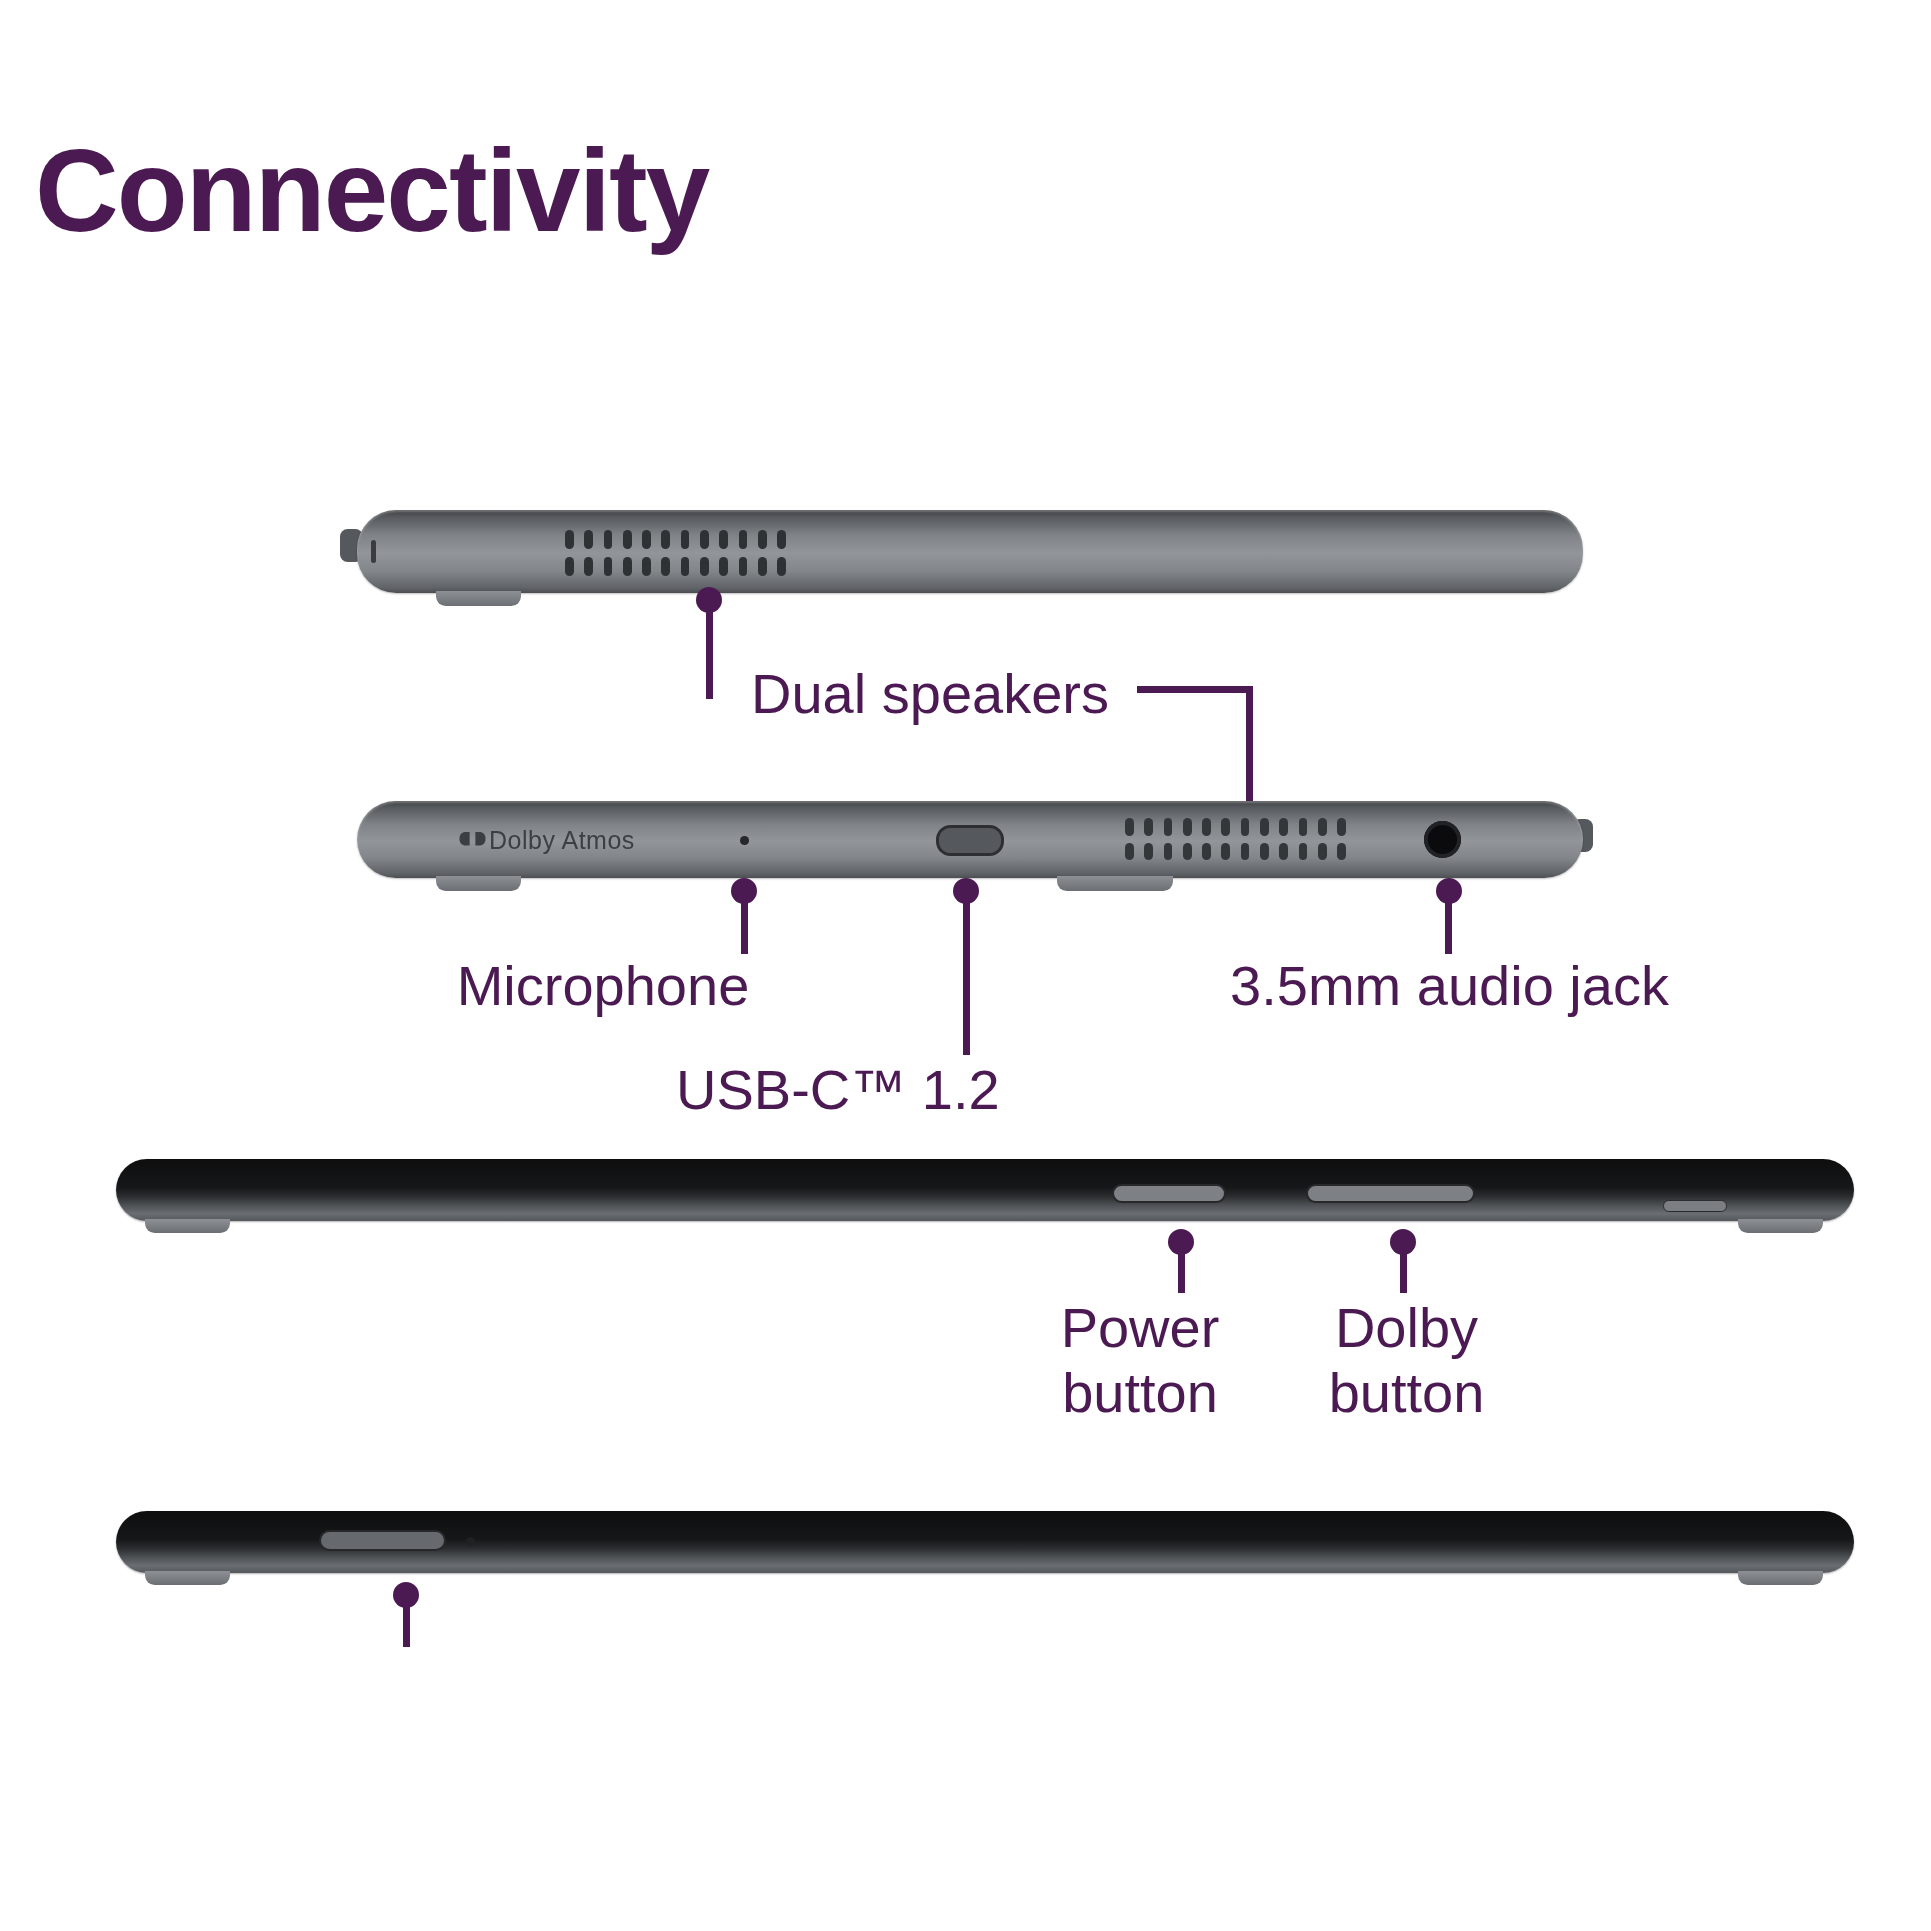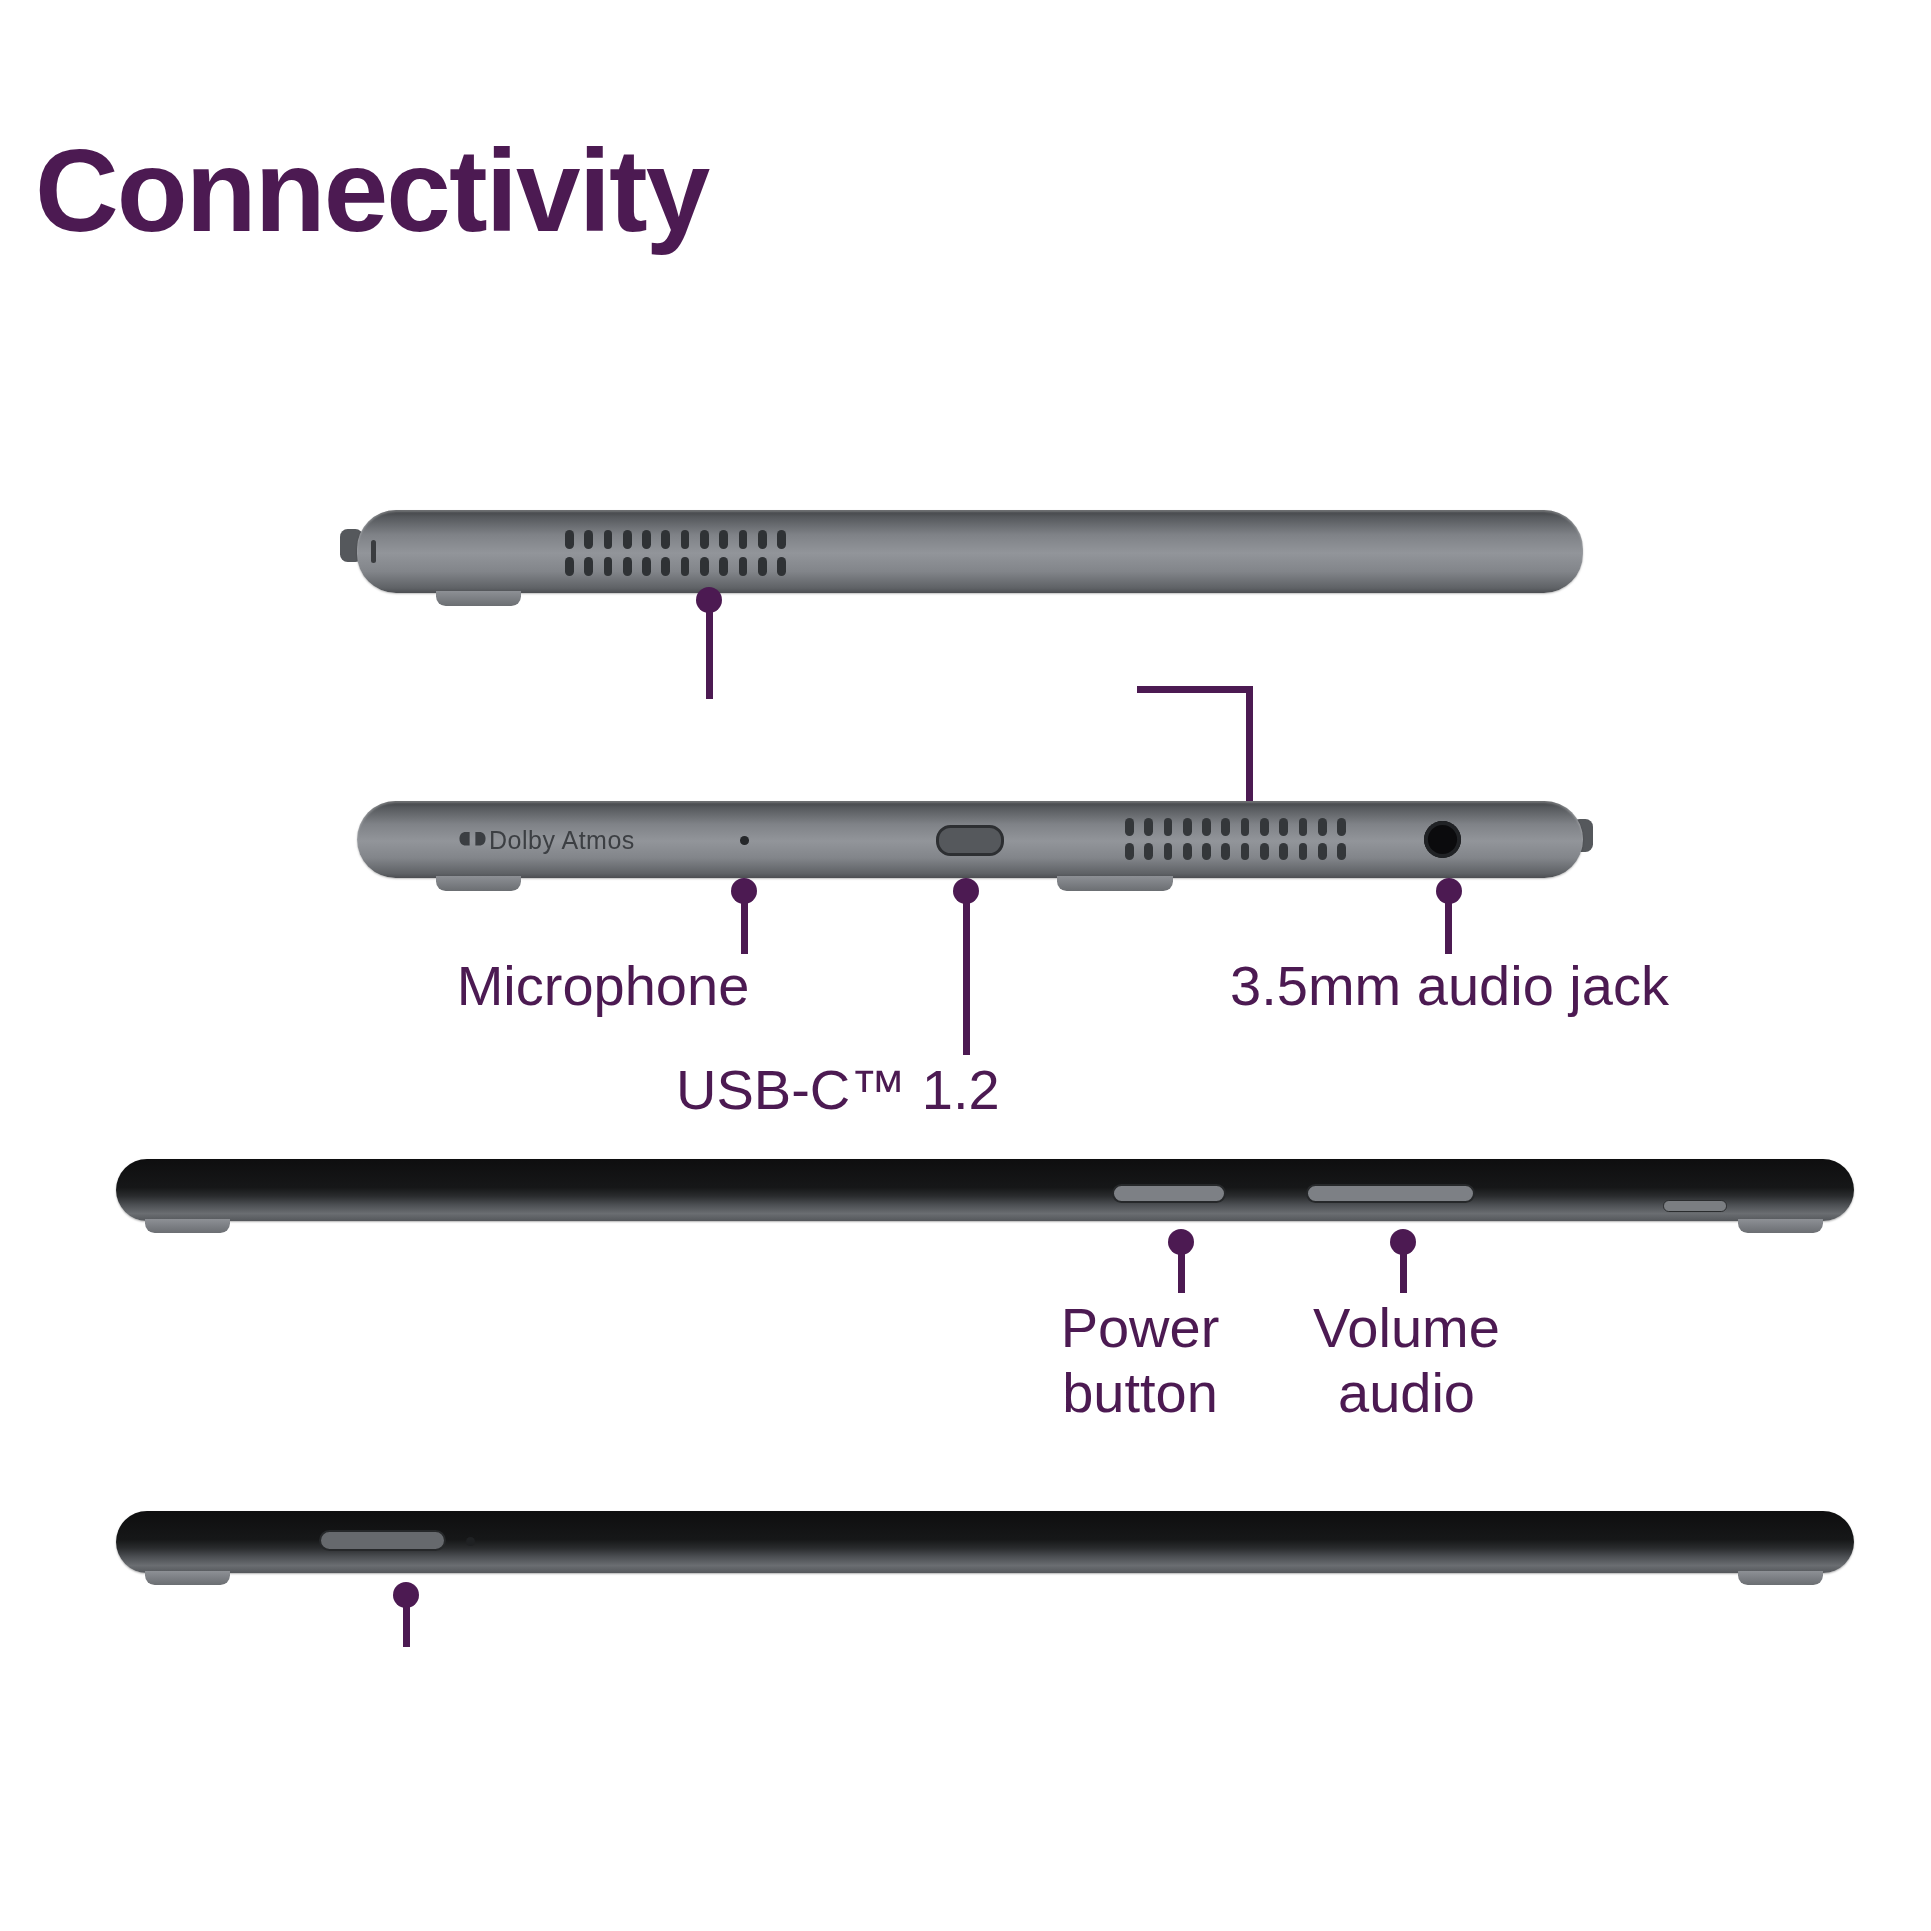--- a/index.html
+++ b/index.html
@@ -91,20 +91,21 @@
         <span class="slot"></span>
         <span class="slot"></span>
         <span class="slot"></span>
         <span class="slot"></span>
       </div>
     <div class="bump" style="left:79px;top:81px;width:85px;"></div>
   </div>
 
   <div class="callout-dot" style="left:696px;top:587px;"></div>
   <div class="callout-line" style="left:706px;top:610px;width:6.8px;height:89px;"></div>
+  <div class="label" style="left:751px;top:662px;">Dual speakers</div>
   <div class="callout-line" style="left:1137px;top:686px;width:116px;height:6.8px;"></div>
   <div class="callout-line" style="left:1246px;top:686px;width:6.8px;height:126px;"></div>
   <div class="callout-dot" style="left:1237px;top:804px;"></div>
 
   <div class="side-nub" style="left:1572px;top:819px;width:21px;height:33px;"></div>
   <div class="tab-sm" style="left:357px;top:801px;width:1226px;height:77px;">
     <div class="dolby" style="left:101px;top:25px;">
       <span>
         <svg width="29" height="17.4" viewBox="0 0 30 18">
           <path d="M12 2 H8 C4 2 1.5 4.8 1.5 9 C1.5 13.2 4 16 8 16 H12 Z" fill="#3b3e42"></path>
@@ -167,21 +168,21 @@
     <div class="bump thin" style="left:29px;top:60px;width:85px;"></div>
     <div class="bump thin" style="left:1622px;top:60px;width:85px;"></div>
   </div>
 
   <div class="callout-dot" style="left:1168px;top:1229px;"></div>
   <div class="callout-line" style="left:1178px;top:1252px;width:6.8px;height:41px;"></div>
   <div class="label wrap" style="left:1024px;top:1296px;width:232px;">Power button</div>
 
   <div class="callout-dot" style="left:1390px;top:1229px;"></div>
   <div class="callout-line" style="left:1400px;top:1252px;width:6.8px;height:41px;"></div>
-  <div class="label wrap" style="left:1286px;top:1296px;width:241px;">Volume audio</div>
+  <div class="label wrap" style="left:1286px;top:1296px;width:241px;">Dolby button</div>
 
   <div class="tab-lg" style="left:116px;top:1511px;width:1738px;height:62px;">
     <div class="sd-slot" style="left:203px;top:19.3px;"></div>
     <div class="pinhole" style="left:350px;top:26px;"></div>
     <div class="bump thin" style="left:29px;top:60px;width:85px;"></div>
     <div class="bump thin" style="left:1622px;top:60px;width:85px;"></div>
   </div>
 
   <div class="callout-dot" style="left:393px;top:1582px;"></div>
   <div class="callout-line" style="left:403px;top:1606px;width:6.8px;height:41px;"></div>

